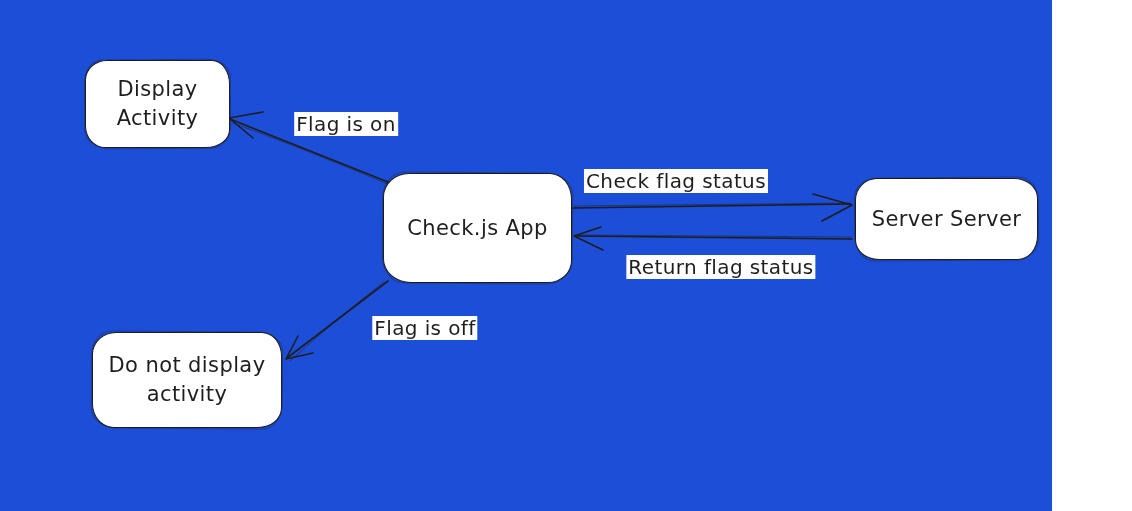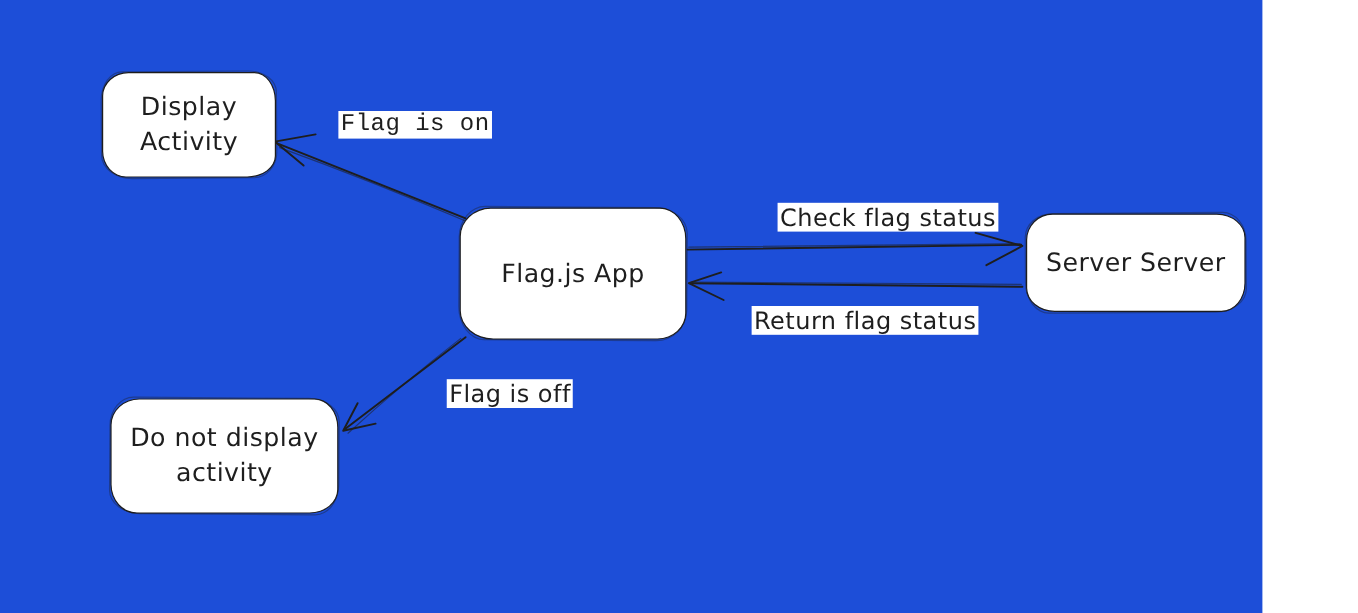--- a/index.html
+++ b/index.html
@@ -102,22 +102,22 @@
 
   .edge-label{
     position:absolute;
     transform:translate(-50%,-50%);
     font-size:20px;
     letter-spacing:.4px;
     white-space:nowrap;
     background:#ffffff;
     padding:0 2px;
   }
-  .edge-label-flag-is-on{left:346px;top:104px;font-family:Liberation Mono, monospace;}
-  .edge-label-check-flag-status{left:740px;top:181px;text-align:center;}
+  .edge-label-flag-is-on{left:346px;top:124px;}
+  .edge-label-check-flag-status{left:676px;top:181px;text-align:center;}
   .edge-label-return-flag-status{left:721px;top:267px;}
   .edge-label-flag-is-off{left:425px;top:328px;}
 </style>
 </head>
 <body>
 
 <div class="canvas">
 
   <svg class="edges-layer" width="1132" height="511" viewBox="0 0 1132 511" xmlns="http://www.w3.org/2000/svg">
 
@@ -148,21 +148,21 @@
 
   <div class="node node-display-activity">
     <span class="node-label">
       <span class="node-line">Display</span>
       <span class="node-line">Activity</span>
     </span>
   </div>
 
   <div class="node node-nextjs-app">
     <span class="node-label">
-      <span class="node-line">Flag.js App</span>
+      <span class="node-line">Check.js App</span>
     </span>
   </div>
 
   <div class="node node-unleash-server">
     <span class="node-label">
       <span class="node-line">Server Server</span>
     </span>
   </div>
 
   <div class="node node-do-not-display">

